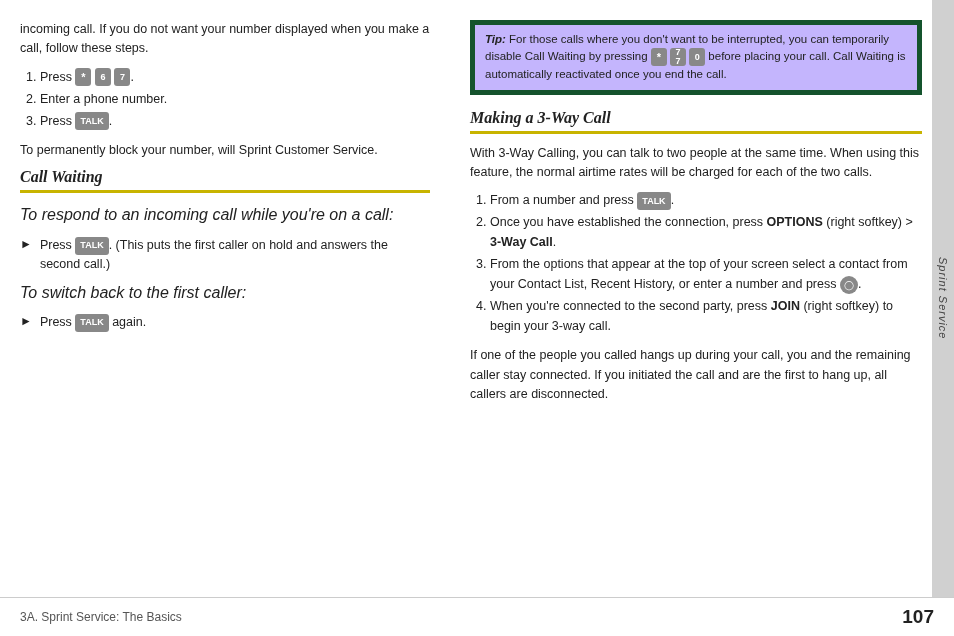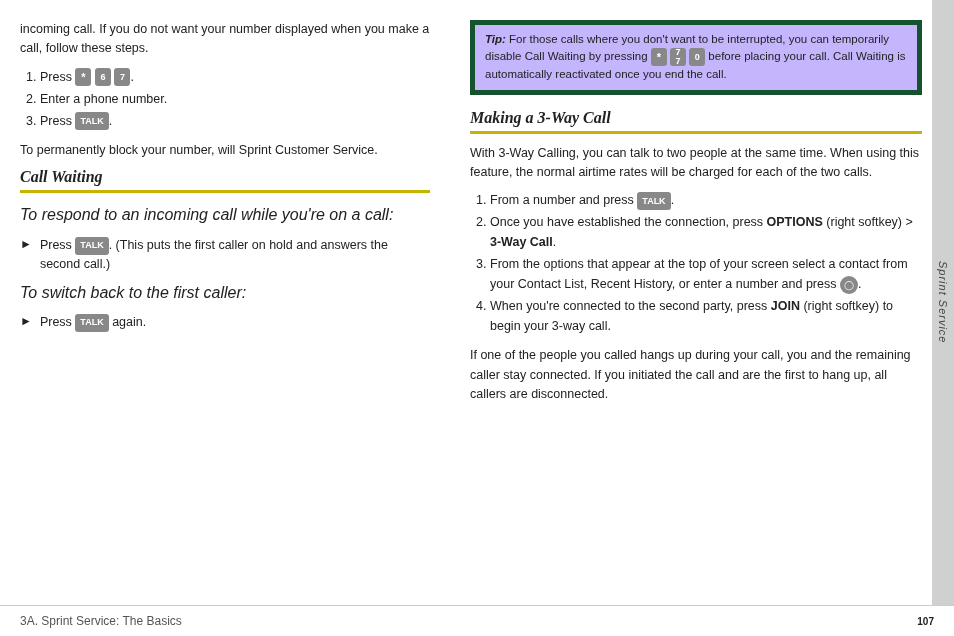--- a/index.html
+++ b/index.html
@@ -172,21 +172,21 @@
       display: flex;
       justify-content: space-between;
       align-items: center;
       padding: 8px 20px 8px 20px;
       border-top: 1px solid #ccc;
       font-size: 12px;
       color: #555;
     }
     .footer-page {
       font-weight: bold;
-      font-size: 10px;
+      font-size: 19px;
       color: #222;
     }
   </style>
 </head>
 <body>
 
 <div class="page-container">
   <div class="main-content">
 
     <div class="left-column">

